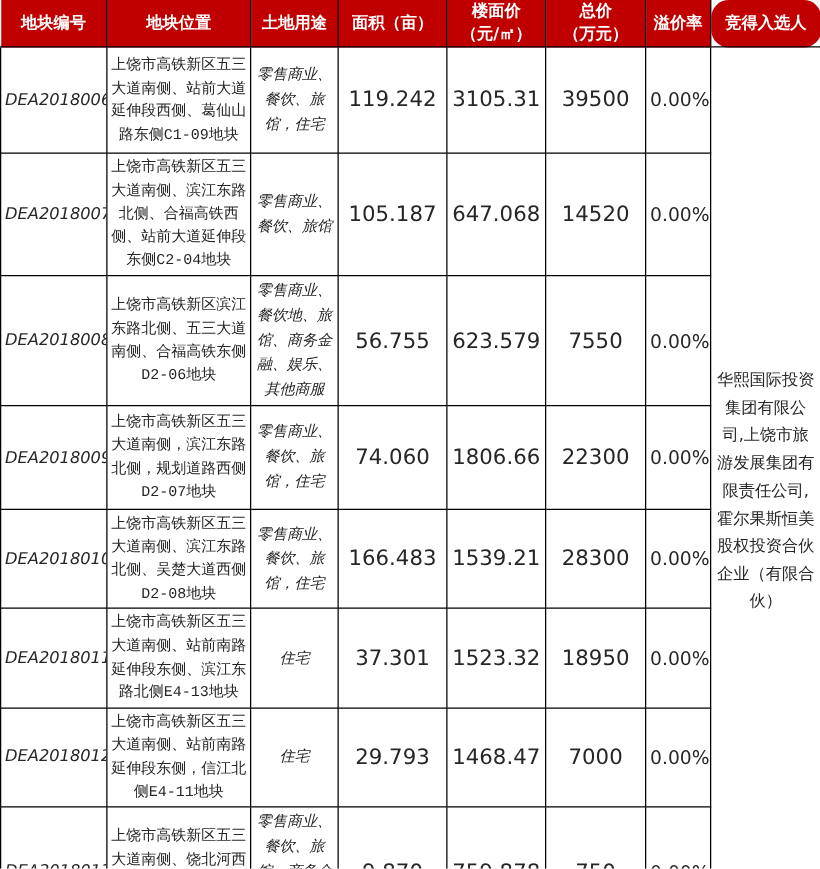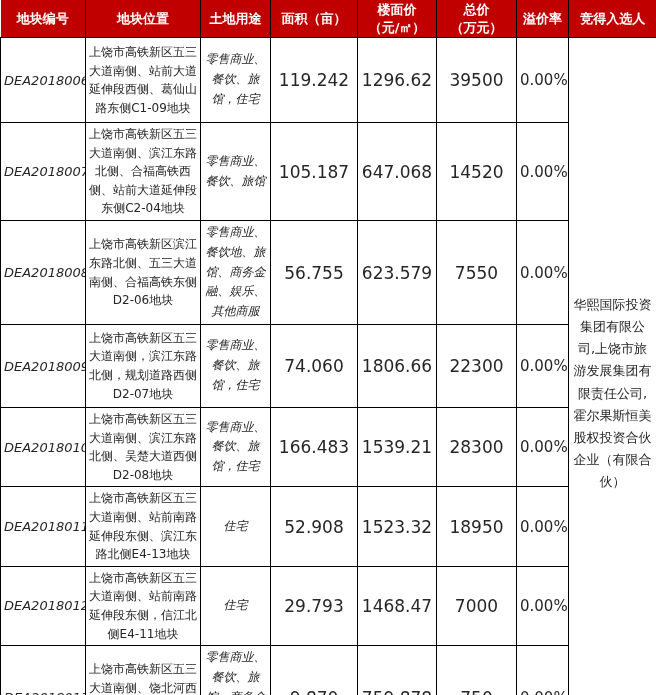--- a/index.html
+++ b/index.html
@@ -27,42 +27,42 @@
     font-size: 13px;
     line-height: 1.35;
     border: 1px solid #000000;
     border-top: none;
     white-space: pre-line;
     padding: 1px 0;
     text-align: center;
     vertical-align: middle;
   }
   table.land-table th:first-child { border-left: none; }
-  table.land-table th:last-child  { border-right: none; }
+  table.land-table th:last-child  { border-right: none; border-radius: 14px; }
   table.land-table td {
     border: 1px solid #000000;
     text-align: center;
     vertical-align: middle;
     color: #262626;
     background: #ffffff;
     padding: 2px 3px;
     overflow: hidden;
   }
   thead tr { height: 36px; }
   tbody tr:nth-child(1) { height: 85px; }
   tbody tr:nth-child(2) { height: 92px; }
   tbody tr:nth-child(3) { height: 99px; }
   tbody tr:nth-child(4) { height: 83px; }
   tbody tr:nth-child(5) { height: 72px; }
   tbody tr:nth-child(6) { height: 79px; }
   tbody tr:nth-child(7) { height: 74px; }
   tbody tr:nth-child(8) { height: 75px; }
 
   .id-cell     { font-size: 13px; font-style: italic; }
-  .loc-cell    { font-size: 12px; line-height: 1.55; padding: 2px 4px; }
+  .loc-cell    { font-size: 12px; line-height: 1.55; padding: 2px 4px; font-family: Liberation Mono, monospace; }
   .use-cell    { font-size: 12px; line-height: 1.65; padding: 2px 5px; font-style: italic; }
   .num-cell    { font-size: 17px; }
   .rate-cell   { font-size: 15px; }
   .winner-cell { font-size: 13px; line-height: 1.7; padding: 2px 4px; }
 </style>
 </head>
 <body>
 
 <div class="table-wrap">
   <table class="land-table">
@@ -89,21 +89,21 @@
         <th>溢价率</th>
         <th>竞得入选人</th>
       </tr>
     </thead>
     <tbody>
       <tr>
         <td class="id-cell">DEA2018006</td>
         <td class="loc-cell">上饶市高铁新区五三大道南侧、站前大道延伸段西侧、葛仙山路东侧C1-09地块</td>
         <td class="use-cell">零售商业、餐饮、旅馆，住宅</td>
         <td class="num-cell">119.242</td>
-        <td class="num-cell">1296.62</td>
+        <td class="num-cell">3105.31</td>
         <td class="num-cell">39500</td>
         <td class="rate-cell">0.00%</td>
         <td class="winner-cell" rowspan="8">华熙国际投资集团有限公司,上饶市旅游发展集团有限责任公司,霍尔果斯恒美股权投资合伙企业（有限合伙）</td>
       </tr>
       <tr>
         <td class="id-cell">DEA2018007</td>
         <td class="loc-cell">上饶市高铁新区五三大道南侧、滨江东路北侧、合福高铁西侧、站前大道延伸段东侧C2-04地块</td>
         <td class="use-cell">零售商业、餐饮、旅馆</td>
         <td class="num-cell">105.187</td>
         <td class="num-cell">647.068</td>
@@ -134,21 +134,21 @@
         <td class="use-cell">零售商业、餐饮、旅馆，住宅</td>
         <td class="num-cell">166.483</td>
         <td class="num-cell">1539.21</td>
         <td class="num-cell">28300</td>
         <td class="rate-cell">0.00%</td>
       </tr>
       <tr>
         <td class="id-cell">DEA2018011</td>
         <td class="loc-cell">上饶市高铁新区五三大道南侧、站前南路延伸段东侧、滨江东路北侧E4-13地块</td>
         <td class="use-cell">住宅</td>
-        <td class="num-cell">52.908</td>
+        <td class="num-cell">37.301</td>
         <td class="num-cell">1523.32</td>
         <td class="num-cell">18950</td>
         <td class="rate-cell">0.00%</td>
       </tr>
       <tr>
         <td class="id-cell">DEA2018012</td>
         <td class="loc-cell">上饶市高铁新区五三大道南侧、站前南路延伸段东侧，信江北侧E4-11地块</td>
         <td class="use-cell">住宅</td>
         <td class="num-cell">29.793</td>
         <td class="num-cell">1468.47</td>

